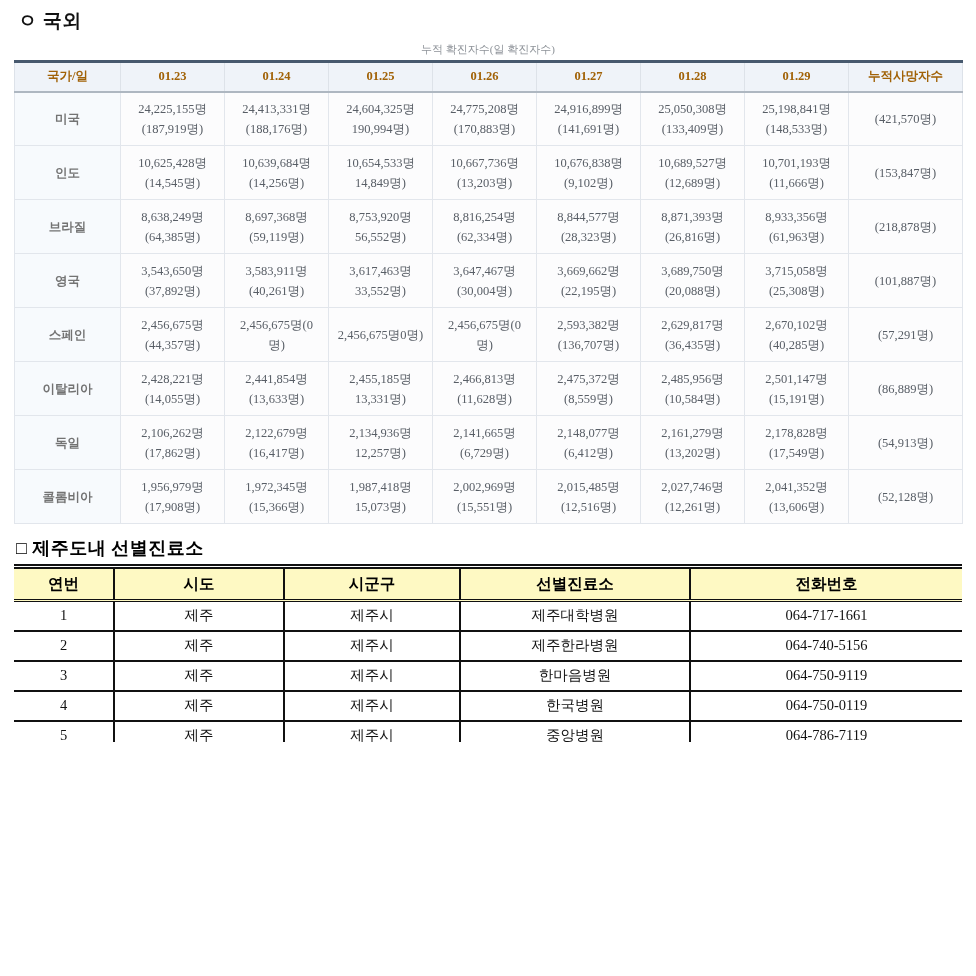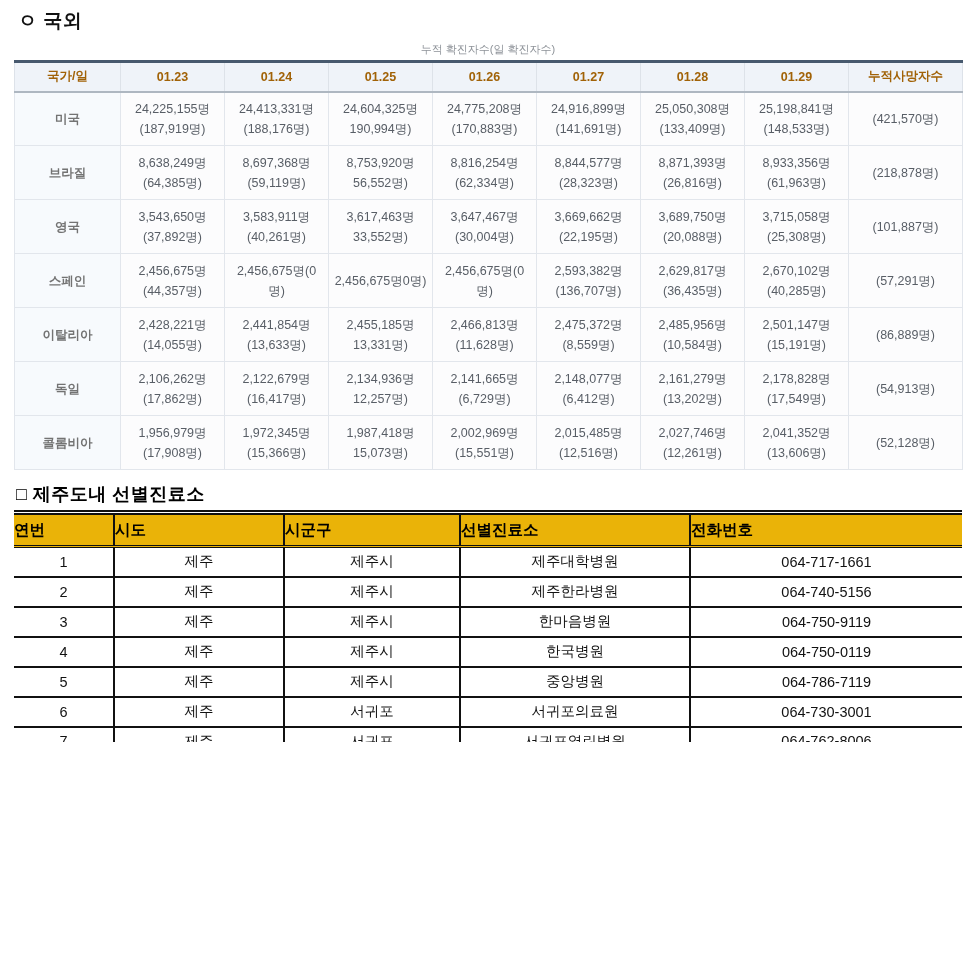--- a/index.html
+++ b/index.html
@@ -1,21 +1,21 @@
 <!DOCTYPE html>
 <html><head>
 <meta charset="utf-8">
 <style>
   * { box-sizing: border-box; margin: 0; padding: 0; }
   html, body {
     width: 976px;
     background: #ffffff;
     font-family: "Liberation Sans", "DejaVu Sans", sans-serif;
   }
-  .page { width: 976px; height: 742px; overflow: hidden; }
+  .page { width: 976px; height: 742px; overflow: hidden; font-family: Liberation Serif, serif; }
 
   
   .sec1-title {
     margin: 8px 0 0 18px;
     font-size: 19px;
     font-weight: bold;
     color: #111;
     letter-spacing: 0.5px;
   }
   .note {
@@ -73,25 +73,25 @@
   table.jeju {
     width: 948px;
     margin-left: 14px;
     border-collapse: collapse;
     table-layout: fixed;
     border-top: 5px double #111;
     border-bottom: 4px solid #111;
   }
   table.jeju th {
     height: 34px;
-    background: #eab308;
+    background: #fef9c3;
     color: #000;
     font-weight: bold;
     font-size: 15.5px;
-    text-align: left;
+    text-align: center;
     vertical-align: middle;
     border: 2px solid #111;
     border-bottom: 3px double #111;
   }
   table.jeju td {
     height: 30px;
     background: #fff;
     color: #111;
     font-size: 14.5px;
     text-align: center;
@@ -146,20 +146,38 @@
 190,994명)</td>
           <td class="data-cell">24,775,208명
 (170,883명)</td>
           <td class="data-cell">24,916,899명
 (141,691명)</td>
           <td class="data-cell">25,050,308명
 (133,409명)</td>
           <td class="data-cell">25,198,841명
 (148,533명)</td>
           <td class="data-cell">(421,570명)</td>
+        </tr>
+        <tr>
+          <td class="country-cell">인도</td>
+          <td class="data-cell">10,625,428명
+(14,545명)</td>
+          <td class="data-cell">10,639,684명
+(14,256명)</td>
+          <td class="data-cell">10,654,533명
+14,849명)</td>
+          <td class="data-cell">10,667,736명
+(13,203명)</td>
+          <td class="data-cell">10,676,838명
+(9,102명)</td>
+          <td class="data-cell">10,689,527명
+(12,689명)</td>
+          <td class="data-cell">10,701,193명
+(11,666명)</td>
+          <td class="data-cell">(153,847명)</td>
         </tr>
         <tr>
           <td class="country-cell">브라질</td>
           <td class="data-cell">8,638,249명
 (64,385명)</td>
           <td class="data-cell">8,697,368명
 (59,119명)</td>
           <td class="data-cell">8,753,920명
 56,552명)</td>
           <td class="data-cell">8,816,254명

